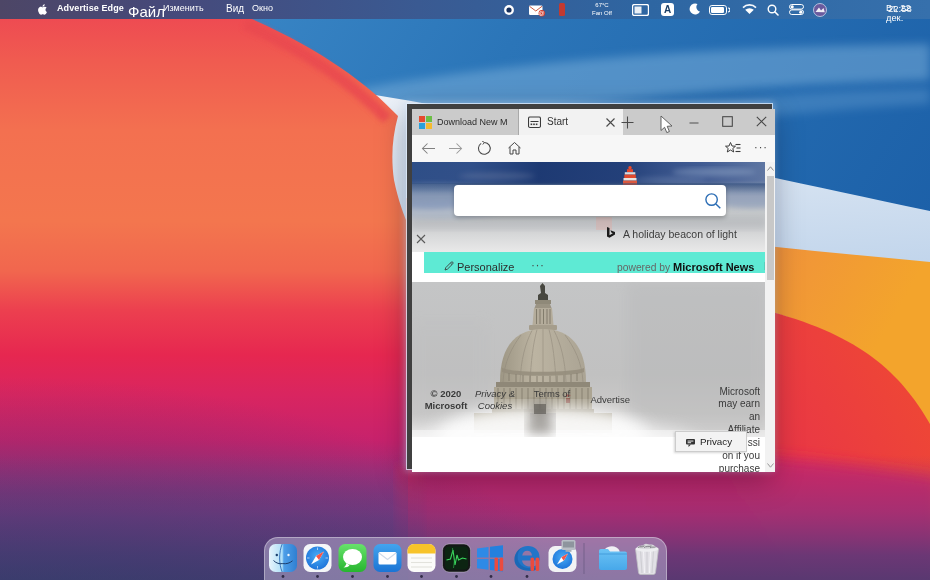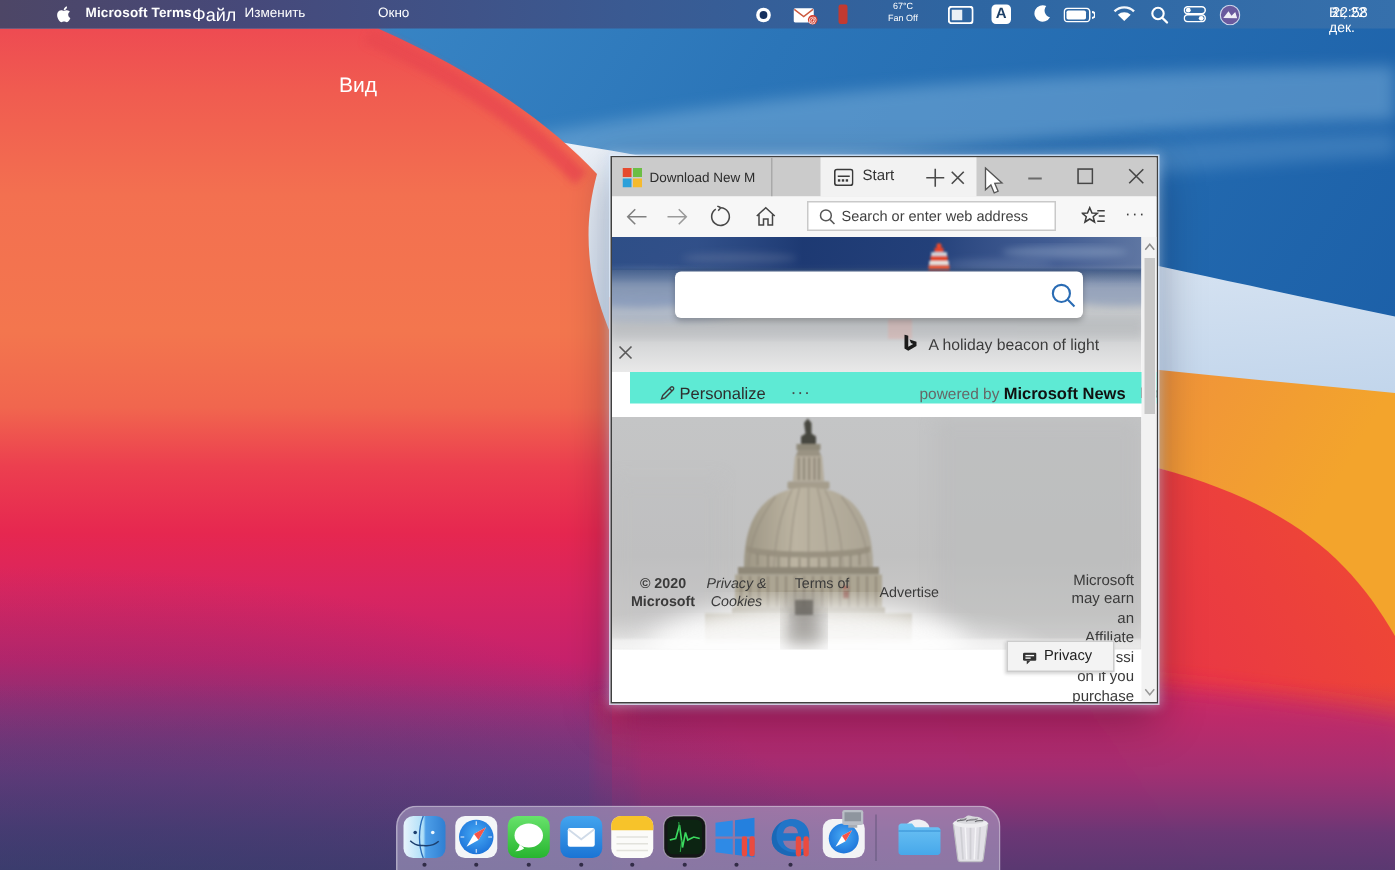--- a/index.html
+++ b/index.html
@@ -93,24 +93,24 @@
   <rect x="396" y="465" width="28" height="115" fill="url(#blendv)" opacity="0.65" filter="url(#soft6)"></rect>
 
   <rect x="0" y="455" width="930" height="125" fill="url(#botpur)"></rect>
   <rect x="0" y="0" width="930" height="580" fill="url(#darkcorner)"></rect>
 </svg>
 
 <div class="abs" id="menubar" style="left:0;top:0;width:930px;height:19px;background:linear-gradient(90deg,#4D4666 0%,#46497A 18%,#3A5A92 45%,#2E66A2 70%,#3670AC 100%);color:#fff;">
   <svg class="abs" style="left:37px;top:3.5px" width="11" height="13" viewBox="0 0 170 200">
         <path fill="#fff" d="M150.37 130.25c-2.45 5.66-5.35 10.87-8.71 15.66-4.58 6.53-8.33 11.05-11.22 13.56-4.48 4.12-9.28 6.23-14.42 6.35-3.69 0-8.14-1.05-13.32-3.18-5.197-2.12-9.973-3.17-14.34-3.17-4.58 0-9.492 1.05-14.746 3.17-5.262 2.13-9.501 3.24-12.742 3.35-4.929.21-9.842-1.96-14.746-6.52-3.13-2.73-7.045-7.41-11.735-14.04-5.032-7.08-9.169-15.29-12.41-24.65-3.471-10.11-5.211-19.9-5.211-29.378 0-10.857 2.346-20.221 7.045-28.068 3.693-6.303 8.606-11.275 14.755-14.925s12.793-5.51 19.948-5.629c3.915 0 9.049 1.211 15.429 3.591 6.362 2.388 10.447 3.599 12.238 3.599 1.339 0 5.877-1.416 13.57-4.239 7.275-2.618 13.415-3.702 18.445-3.275 13.63 1.1 23.87 6.473 30.68 16.153-12.19 7.386-18.22 17.731-18.1 31.002.11 10.337 3.86 18.939 11.23 25.769 3.34 3.17 7.07 5.62 11.22 7.36-.9 2.61-1.85 5.11-2.86 7.51zM119.11 7.24c0 8.102-2.96 15.667-8.86 22.669-7.12 8.324-15.732 13.134-25.071 12.375a25.222 25.222 0 0 1-.188-3.07c0-7.778 3.386-16.102 9.399-22.908 3.002-3.446 6.82-6.311 11.45-8.597 4.62-2.252 8.99-3.497 13.1-3.737.12 1.083.17 2.166.17 3.268z"></path>
       </svg>
-  <span class="abs" style="left:57px;top:3px;font-size:9px;font-weight:bold;letter-spacing:0.1px;">Microsoft Terms</span>
-  <span class="abs" style="left:128px;top:3px;font-size:12px;">Файл</span>
+  <span class="abs" style="left:57px;top:3px;font-size:9px;font-weight:bold;letter-spacing:0.1px;">Advertise Edge</span>
+  <span class="abs" style="left:128px;top:3px;font-size:15px;">Файл</span>
   <span class="abs" style="left:163px;top:3px;font-size:9px;">Изменить</span>
-  <span class="abs" style="left:226px;top:3px;font-size:14px;margin-top:45px;">Вид</span>
+  <span class="abs" style="left:226px;top:3px;font-size:10px;">Вид</span>
   <span class="abs" style="left:252px;top:3px;font-size:9px;">Окно</span>
 
   <svg class="abs" style="left:503px;top:4px" width="12" height="12" viewBox="0 0 12 12">
         <circle cx="6" cy="6" r="4.9" fill="#fff"></circle>
         <circle cx="6" cy="6" r="2.6" fill="#16305e"></circle>
       </svg>
   <svg class="abs" style="left:529px;top:4.5px" width="17" height="12" viewBox="0 0 17 12">
         <rect x="0" y="0.5" width="13.5" height="9.5" rx="1.2" fill="#fff"></rect>
         <path d="M0.5,1.3 L6.8,6 L13,1.3" stroke="#cc5a40" stroke-width="1" fill="none"></path>
         <circle cx="12.8" cy="8.2" r="3.2" fill="#d23b2c"></circle>
@@ -149,35 +149,35 @@
       </svg>
   <svg class="abs" style="left:813px;top:2.5px" width="14" height="14" viewBox="0 0 14 14">
         <circle cx="7" cy="7" r="6.5" fill="#6a5a9e"></circle>
         <path d="M2.5,9 L6,4.5 L8,7.5 L10.5,5 L11.8,9.2 Z" fill="#fff" opacity="0.9"></path>
         <circle cx="7" cy="7" r="6.5" fill="none" stroke="#cfd8ec" stroke-width="0.8"></circle>
       </svg>
   <span class="abs" style="left:838px;top:3px;font-size:9.3px;padding-left:48px;">Вт, 22 дек.</span>
   <span class="abs" style="left:888px;top:3px;font-size:9.5px;">22:58</span>
 </div>
 
-<div class="abs" id="win" style="left:407px;top:104px;width:365px;height:365px;background:#f9f9f9;border:1px solid #404040;box-sizing:border-box;box-shadow:0 0 0 1px rgba(225,238,252,0.75),0 0 7px 2px rgba(200,225,250,0.45),0 10px 28px rgba(0,0,30,0.35);padding-left:20px;">
+<div class="abs" id="win" style="left:407px;top:104px;width:365px;height:365px;background:#f9f9f9;border:5px solid #404040;box-sizing:border-box;box-shadow:0 0 0 1px rgba(225,238,252,0.75),0 0 7px 2px rgba(200,225,250,0.45),0 10px 28px rgba(0,0,30,0.35);padding-left:20px;">
 
   <div class="abs" style="left:0;top:0;width:363px;height:26px;background:#cbcbcb;">
 
     <div class="abs" style="left:0;top:0;width:107px;height:26px;border-right:1px solid #a9a9a9;box-sizing:border-box;overflow:hidden;">
       <svg class="abs" style="left:7px;top:7px" width="13" height="13" viewBox="0 0 13 13">
             <rect x="0" y="0" width="6" height="6" fill="#E64A2E"></rect>
             <rect x="7" y="0" width="6" height="6" fill="#6CBE45"></rect>
             <rect x="0" y="7" width="6" height="6" fill="#2BA0DA"></rect>
             <rect x="7" y="7" width="6" height="6" fill="#F5BA2E"></rect>
           </svg>
       <span class="abs" style="left:25px;top:8px;font-size:9px;color:#2b2b2b;white-space:nowrap;">Download New M</span>
     </div>
 
-    <div class="abs" style="left:107px;top:0;width:104px;height:26px;background:#f2f2f2;margin-left:32px;">
+    <div class="abs" style="left:107px;top:0;width:104px;height:26px;background:#f2f2f2;">
       <svg class="abs" style="left:9px;top:6.5px" width="13" height="13" viewBox="0 0 13 13">
             <rect x="0.5" y="1" width="12" height="10.5" rx="1.5" fill="none" stroke="#3a3a3a" stroke-width="1.1"></rect>
             <line x1="2.5" y1="5.5" x2="10.5" y2="5.5" stroke="#3a3a3a" stroke-width="1"></line>
             <rect x="2.6" y="7.5" width="1.6" height="1.6" fill="#3a3a3a"></rect>
             <rect x="5.2" y="7.5" width="1.6" height="1.6" fill="#3a3a3a"></rect>
             <rect x="7.8" y="7.5" width="1.6" height="1.6" fill="#3a3a3a"></rect>
           </svg>
       <span class="abs" style="left:28px;top:7px;font-size:10px;color:#333;">Start</span>
       <svg class="abs" style="left:86px;top:7.5px" width="11" height="11" viewBox="0 0 11 11">
             <path d="M1.5,1.5 L9.5,9.5 M9.5,1.5 L1.5,9.5" stroke="#4a4a4a" stroke-width="1.1"></path>
@@ -210,27 +210,20 @@
     <svg class="abs" style="left:36px;top:6px" width="15" height="15" viewBox="0 0 15 15">
           <path d="M1,7.5 H13.5 M8.5,2.5 L13.5,7.5 L8.5,12.5" stroke="#9a9a9a" stroke-width="1.05" fill="none"></path>
         </svg>
     <svg class="abs" style="left:65px;top:6px" width="15" height="15" viewBox="0 0 15 15">
           <path d="M4.2,2.4 A5.9,5.9 0 1 0 7.5,1.5" stroke="#484848" stroke-width="1.05" fill="none"></path>
           <path d="M7.5,1.5 L5.2,0.2 M7.5,1.5 L5.8,3.5" stroke="#484848" stroke-width="1" fill="none"></path>
         </svg>
     <svg class="abs" style="left:95px;top:6px" width="15" height="15" viewBox="0 0 15 15">
           <path d="M1.5,7 L7.5,1.5 L13.5,7 M3,6 V13 H6 V9 H9 V13 H12 V6" stroke="#454545" stroke-width="1" fill="none"></path>
         </svg>
-    <div class="abs" style="left:130px;top:2.5px;width:166px;height:20px;background:#fff;border:1px solid #c9c9c9;box-sizing:border-box;">
-      <svg class="abs" style="left:7px;top:4.5px" width="11" height="11" viewBox="0 0 11 11">
-            <circle cx="4.6" cy="4.6" r="3.6" fill="none" stroke="#555" stroke-width="1"></circle>
-            <line x1="7.4" y1="7.4" x2="10.3" y2="10.3" stroke="#555" stroke-width="1"></line>
-          </svg>
-      <span class="abs" style="left:22px;top:4.5px;font-size:9.7px;color:#3f3f3f;white-space:nowrap;">Search or enter web address</span>
-    </div>
     <svg class="abs" style="left:313px;top:6px" width="16" height="15" viewBox="0 0 16 15">
           <path d="M5.5,1.5 L7,5 L10.5,5.2 L7.8,7.5 L8.7,11 L5.5,9 L2.3,11 L3.2,7.5 L0.5,5.2 L4,5 Z" fill="none" stroke="#3d3d3d" stroke-width="1"></path>
           <line x1="10.5" y1="3.5" x2="15.5" y2="3.5" stroke="#3d3d3d" stroke-width="1.1"></line>
           <line x1="11.5" y1="7" x2="15.5" y2="7" stroke="#3d3d3d" stroke-width="1.1"></line>
           <line x1="10.5" y1="10.5" x2="15.5" y2="10.5" stroke="#3d3d3d" stroke-width="1.1"></line>
         </svg>
     <div class="abs" style="left:342px;top:6px;width:16px;font-size:11px;color:#3d3d3d;letter-spacing:1px;">···</div>
   </div>
 
   <div class="abs" id="content" style="left:0;top:53px;width:363px;height:310px;background:#fff;overflow:hidden;">

